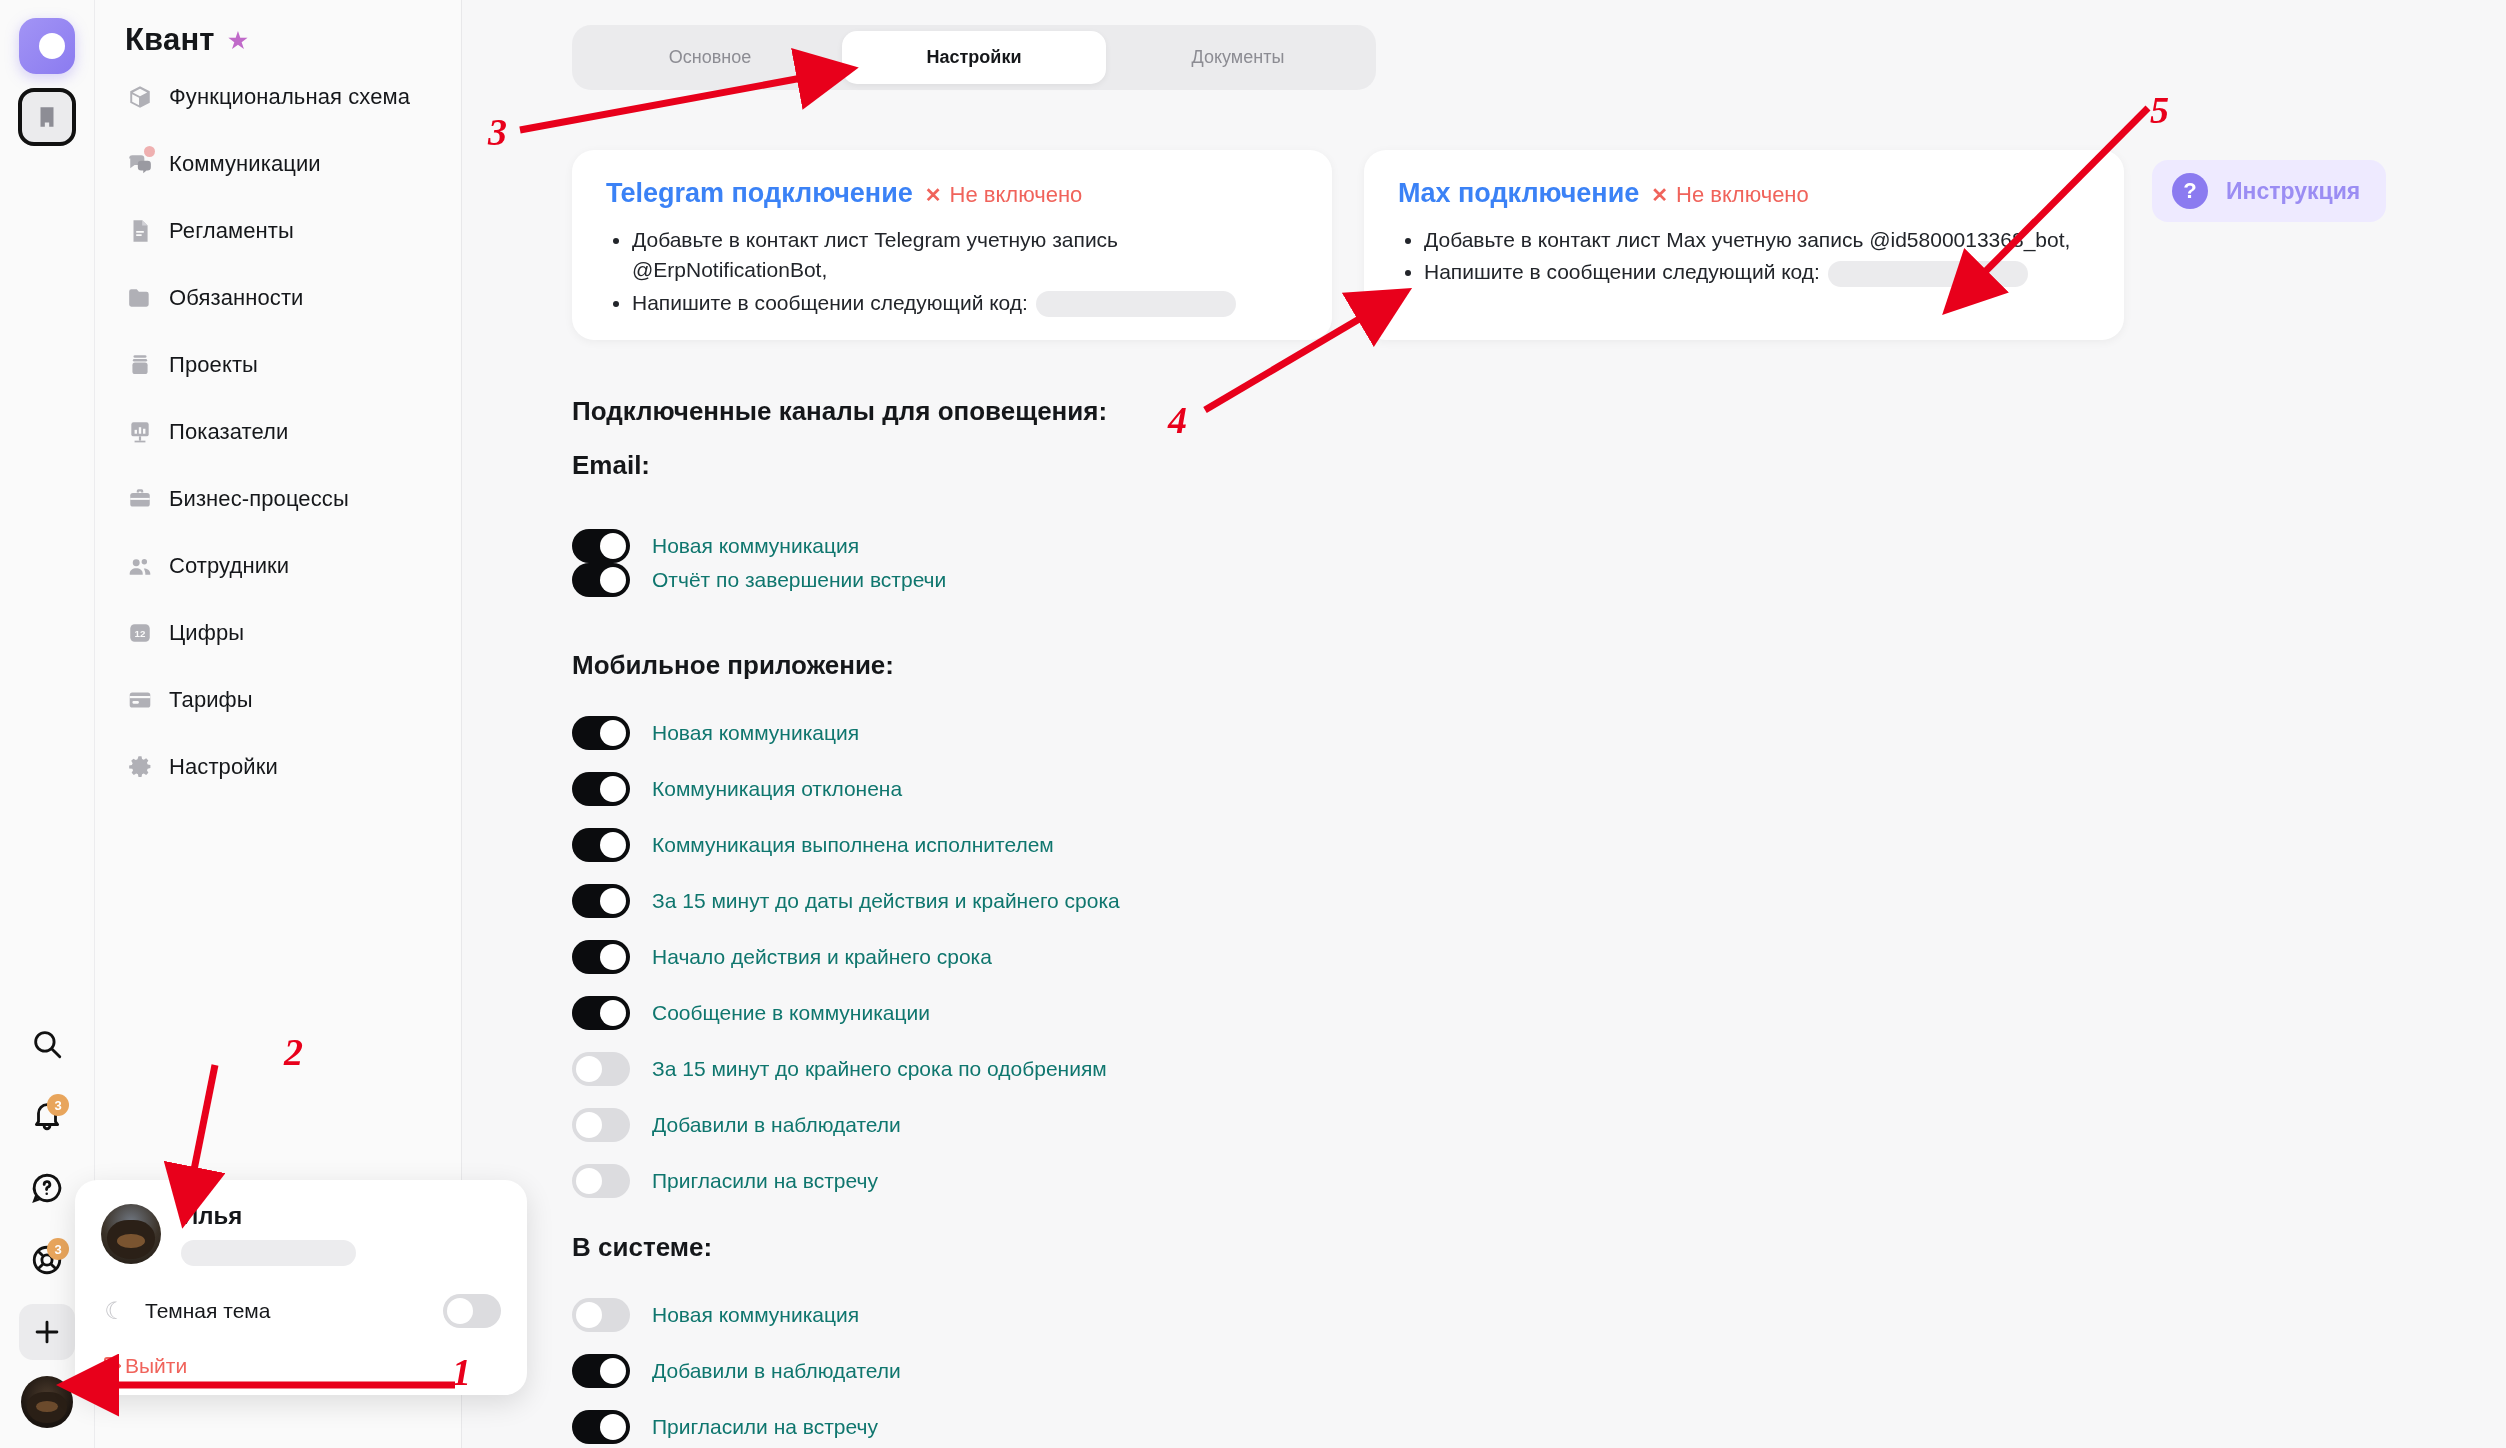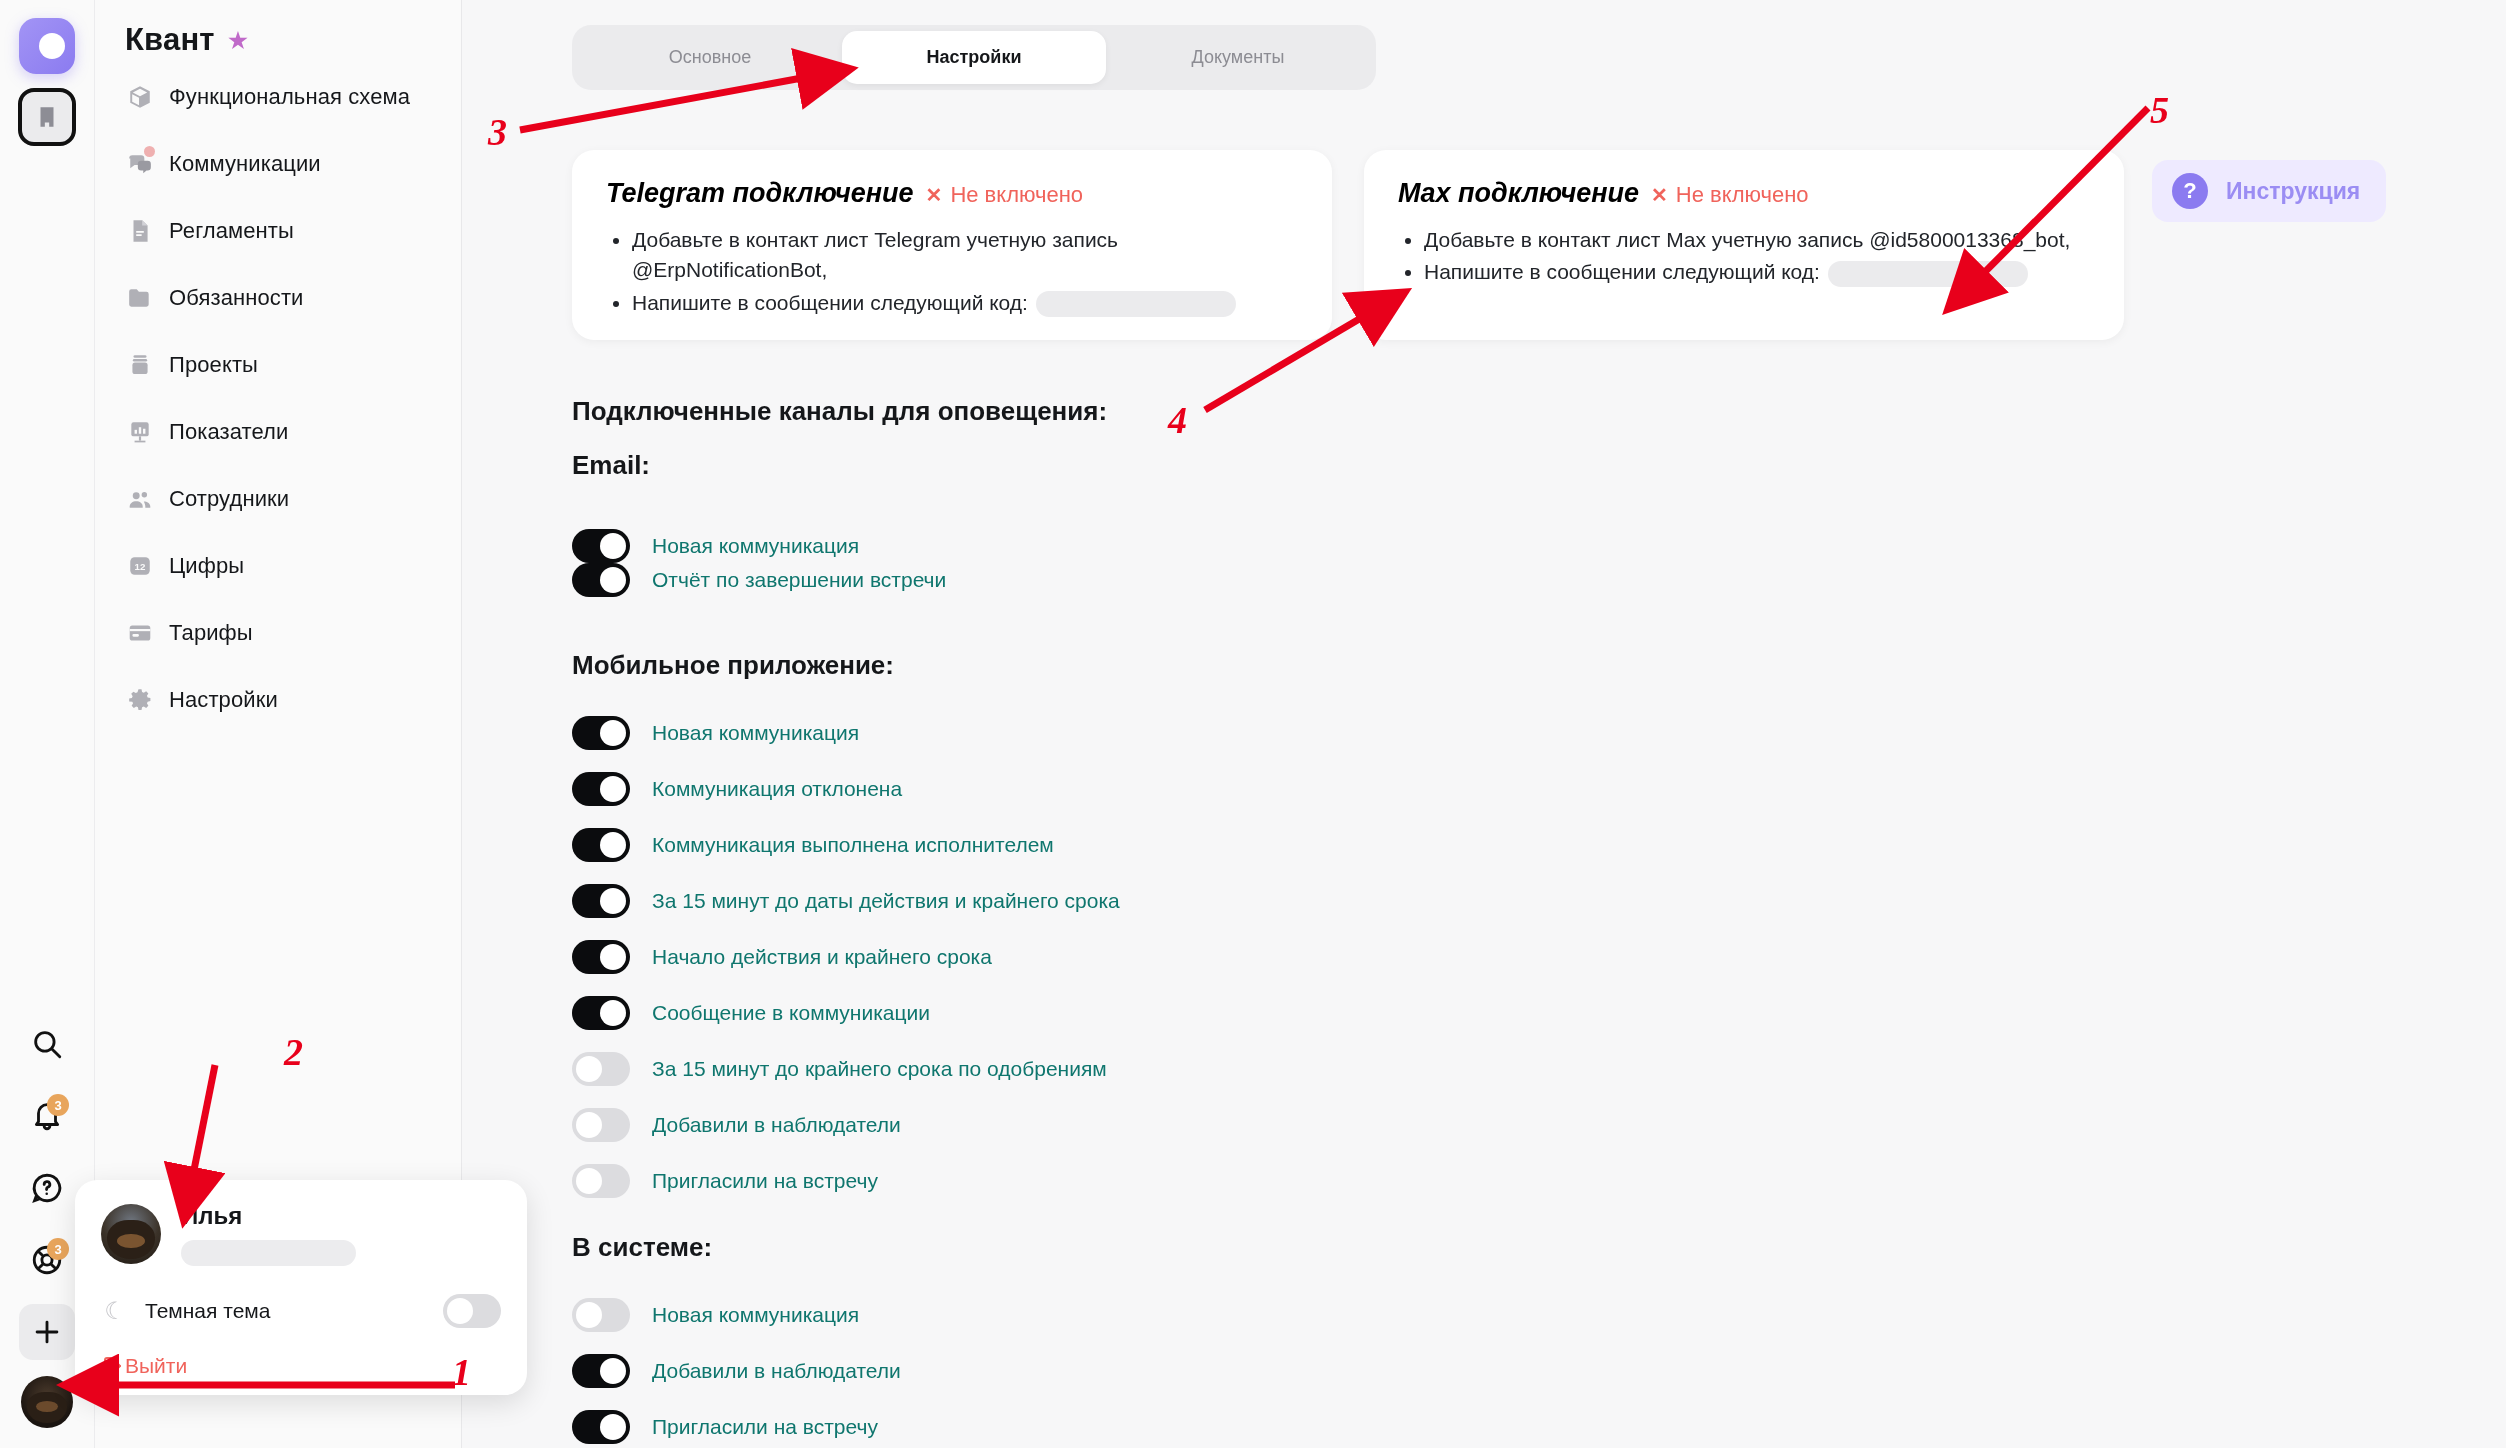--- a/index.html
+++ b/index.html
@@ -94,21 +94,21 @@
   .tab.active { background:#fff; color:#15171a; font-weight:700; box-shadow: 0 2px 6px rgba(0,0,0,.06); }
 
   .card {
     position:absolute; top:150px; height:190px; background:#fff; border-radius:22px;
     box-shadow: 0 2px 10px rgba(0,0,0,.05); padding: 28px 34px;
   }
   #card-telegram { left: 110px; width: 760px; }
   #card-max      { left: 902px; width: 760px; }
 
   .card-head { display:flex; align-items:baseline; gap:12px; }
-  .card-title { font-size: 27px; font-weight: 700; color:#000000;font-style:italic; }
+  .card-title { font-size: 27px; font-weight: 700; color:#3b82f6; }
   .card-status { display:flex; align-items:center; gap:8px; }
   .card-status .x { color:#f0635b; font-size:20px; font-weight:600; }
   .card-status .st { color:#f0635b; font-size: 22px; }
   .card-list { margin: 16px 0 0 26px; }
   .card-list li { font-size: 21px; color:#22252a; line-height: 1.45; list-style: disc; margin-bottom: 2px; }
   .card-list li::marker { color:#22252a; }
   .code-blank {
     display:inline-block; width: 200px; height: 26px; border-radius: 13px;
     background:#ebebed; vertical-align: middle; margin-left: 8px;
   }
@@ -296,20 +296,30 @@
               <rect x="7" y="10" width="2.2" height="3.6" fill="#fafafa"></rect>
               <rect x="10.9" y="7.6" width="2.2" height="6" fill="#fafafa"></rect>
               <rect x="14.8" y="9" width="2.2" height="4.6" fill="#fafafa"></rect>
               <path d="M11 16h2v4h-2z"></path>
               <path d="M7 20h10v1.6H7z"></path>
             </svg>
         </span>
         <span class="lbl">Показатели</span>
       </div>
 
+      <div class="nav-item">
+        <span class="ico">
+          <svg viewBox="0 0 24 24" fill="#b0b0b6">
+              <path d="M9 4.5A1.5 1.5 0 0 1 10.5 3h3A1.5 1.5 0 0 1 15 4.5V6h-2V5h-2v1H9V4.5z"></path>
+              <rect x="3" y="6.4" width="18" height="12.6" rx="2.4"></rect>
+              <rect x="3" y="11" width="18" height="1.8" fill="#fafafa"></rect>
+            </svg>
+        </span>
+        <span class="lbl">Бизнес-процессы</span>
+      </div>
 
       <div class="nav-item">
         <span class="ico">
           <svg viewBox="0 0 24 24" fill="#b0b0b6">
               <circle cx="8.5" cy="9" r="3.2"></circle>
               <circle cx="16" cy="8" r="2.5"></circle>
               <path d="M2.5 19c0-3.2 2.7-5 6-5s6 1.8 6 5v1h-12v-1z"></path>
               <path d="M15.5 14.2c3 .1 6 1.6 6 4.8v1h-4.6v-1c0-1.8-.6-3.3-1.4-4.8z"></path>
             </svg>
         </span>

